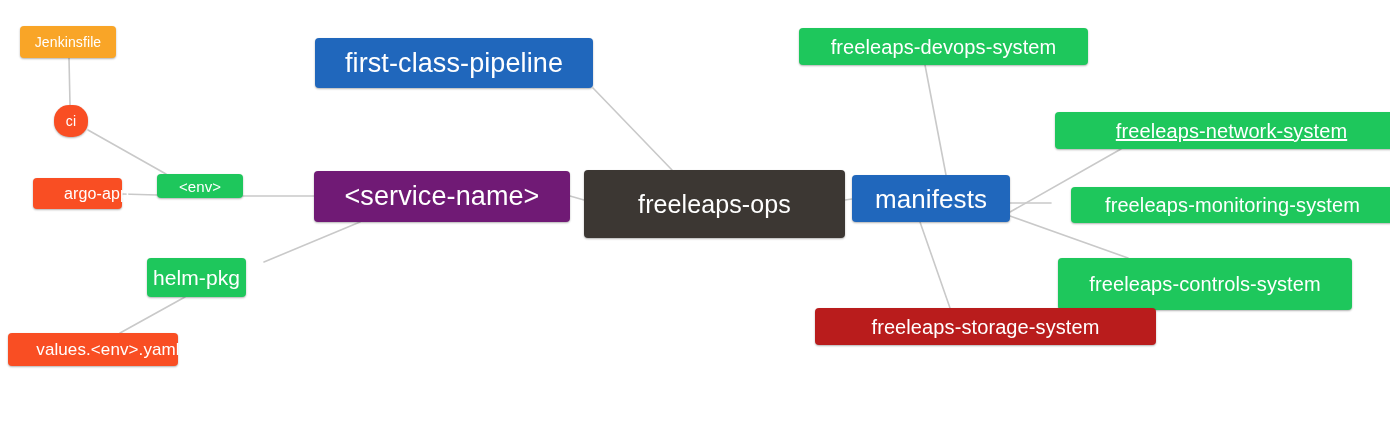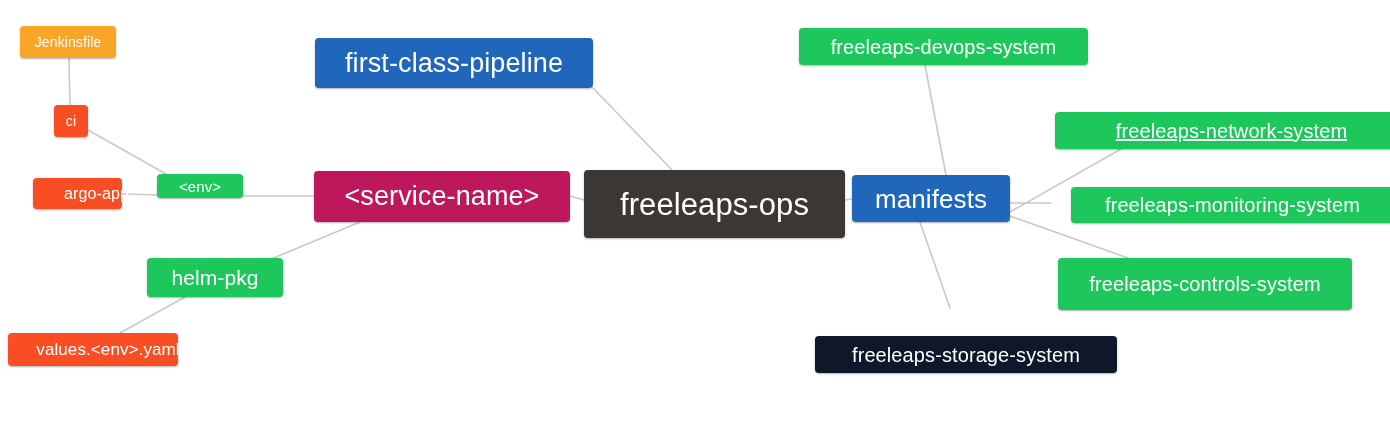--- a/index.html
+++ b/index.html
@@ -57,59 +57,59 @@
       <line x1="69" y1="58" x2="70" y2="105" stroke="#c9c9c9" stroke-width="1.6" stroke-linecap="round"></line>
       <line x1="264" y1="262" x2="360" y2="222" stroke="#c9c9c9" stroke-width="1.6" stroke-linecap="round"></line>
       <line x1="120" y1="333" x2="185" y2="297" stroke="#c9c9c9" stroke-width="1.6" stroke-linecap="round"></line>
       <line x1="925" y1="65" x2="946" y2="175" stroke="#c9c9c9" stroke-width="1.6" stroke-linecap="round"></line>
       <line x1="1010" y1="212" x2="1121" y2="149" stroke="#c9c9c9" stroke-width="1.6" stroke-linecap="round"></line>
       <line x1="1010" y1="203" x2="1051" y2="203" stroke="#c9c9c9" stroke-width="1.6" stroke-linecap="round"></line>
       <line x1="1010" y1="216" x2="1128" y2="258" stroke="#c9c9c9" stroke-width="1.6" stroke-linecap="round"></line>
       <line x1="920" y1="222" x2="950" y2="308" stroke="#c9c9c9" stroke-width="1.6" stroke-linecap="round"></line>
     </svg>
   <div id="nodes">
-      <div class="node" style="left: 584px; top: 170px; width: 261px; height: 68px; background: rgb(60, 55, 51); font-size: 31px;">
+      <div class="node" style="left: 584px; top: 170px; width: 261px; height: 68px; background: rgb(60, 55, 51); font-size: 25px;">
         <span>freeleaps-ops</span>
       </div>
-      <div class="node" style="left: 314px; top: 171px; width: 256px; height: 51px; background: #be185d; font-size: 27px;">
+      <div class="node" style="left: 314px; top: 171px; width: 256px; height: 51px; background: #701a75; font-size: 27px;">
         <span>&lt;service-name&gt;</span>
       </div>
       <div class="node" style="left: 315px; top: 38px; width: 278px; height: 50px; background: rgb(32, 103, 188); font-size: 27px;">
         <span>first-class-pipeline</span>
       </div>
       <div class="node" style="left: 852px; top: 175px; width: 158px; height: 47px; background: rgb(32, 103, 188); font-size: 26px;">
         <span>manifests</span>
       </div>
       <div class="node" style="left: 157px; top: 174px; width: 86px; height: 24px; background: rgb(30, 199, 92); font-size: 15px;">
         <span>&lt;env&gt;</span>
       </div>
-      <div class="node" style="left: 147px; top: 258px; width: 136px; height: 39px; background: rgb(30, 199, 92); font-size: 21px;">
+      <div class="node" style="left: 147px; top: 258px; width: 99px; height: 39px; background: rgb(30, 199, 92); font-size: 21px;">
         <span>helm-pkg</span>
       </div>
       <div class="node" style="left: 20px; top: 26px; width: 96px; height: 32px; background: rgb(249, 165, 39); font-size: 14px;">
         <span>Jenkinsfile</span>
       </div>
-      <div class="node" style="left: 54px; top: 105px; width: 34px; height: 32px; background: rgb(249, 78, 35); font-size: 14px;">
+      <div class="node" style="left: 54px; top: 105px; width: 34px; height: 32px; background: rgb(249, 78, 35); font-size: 14px; border-radius: 15px;">
         <span>ci</span>
       </div>
       <div class="node" style="left: 33px; top: 178px; width: 89px; height: 31px; background: rgb(249, 78, 35); font-size: 16px; padding-left: 48px;">
         <span>argo-app</span>
       </div>
       <div class="node" style="left: 8px; top: 333px; width: 170px; height: 33px; background: rgb(249, 78, 35); font-size: 17px; padding-left: 40px;">
         <span>values.&lt;env&gt;.yaml</span>
       </div>
       <div class="node" style="left: 799px; top: 28px; width: 289px; height: 37px; background: rgb(30, 199, 92); font-size: 20px;">
         <span>freeleaps-devops-system</span>
       </div>
       <div class="node" style="left: 1055px; top: 112px; width: 353px; height: 37px; background: rgb(30, 199, 92); font-size: 20px; text-decoration: underline;">
         <span>freeleaps-network-system</span>
       </div>
       <div class="node" style="left: 1051px; top: 187px; width: 323px; height: 36px; background: rgb(30, 199, 92); font-size: 20px; margin-left: 20px;">
         <span>freeleaps-monitoring-system</span>
       </div>
       <div class="node" style="left: 1058px; top: 258px; width: 294px; height: 52px; background: rgb(30, 199, 92); font-size: 20px;">
         <span>freeleaps-controls-system</span>
       </div>
-      <div class="node" style="left: 815px; top: 308px; width: 302px; height: 37px; background: #0f172a; font-size: 20px; margin-top: 28px;">
+      <div class="node" style="left: 815px; top: 308px; width: 341px; height: 37px; background: #b91c1c; font-size: 20px;">
         <span>freeleaps-storage-system</span>
       </div>
     </div>
 </div>
 
 </body></html>

